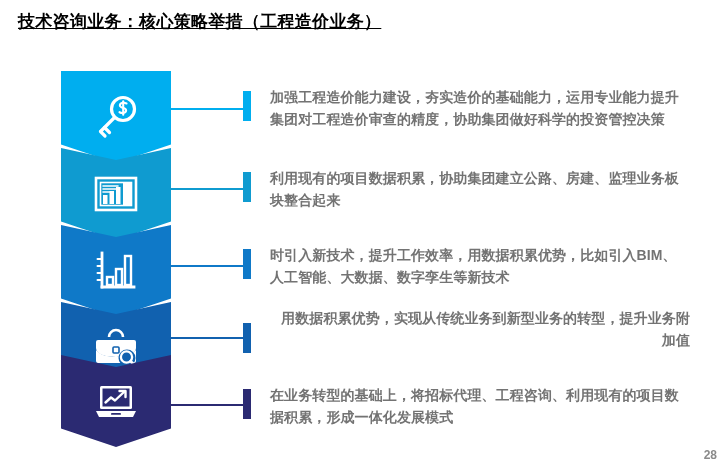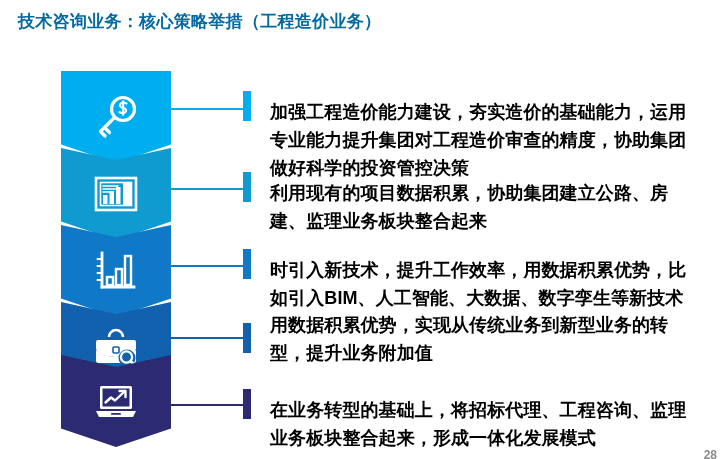--- a/index.html
+++ b/index.html
@@ -72,42 +72,41 @@
     position: absolute;
     width: 8px;
     height: 30px;
   }
 
   
   .measure-text {
     position: absolute;
     left: 270px;
     width: 420px;
-    font-size: 18px;
+    font-size: 14px;
     font-weight: bold;
     line-height: 1.55;
-    color: #000000;
+    color: #737373;
     letter-spacing: 0.1px;
-    margin-top: 12px;
   }
 
   
   #page-number {
     position: absolute;
     right: 10px;
     bottom: -3px;
     font-size: 12px;
     font-weight: bold;
     color: #8a8a8a;
   }
 </style>
 </head>
 <body>
 
-<div id="slide-title" style="color: #0369a1;">技术咨询业务：核心策略举措（工程造价业务）</div>
+<div id="slide-title" style="color: #000000; text-decoration: underline;">技术咨询业务：核心策略举措（工程造价业务）</div>
 
 <div id="chevron-stack">
 
   <div class="chevron-row first" style="top:0px;">
     <div class="chevron-shape" style="background: rgb(0, 174, 239);"></div>
     <div class="chev-icon">
       <svg viewBox="0 0 52 52" aria-hidden="true">
         <g fill="none" stroke="#ffffff" stroke-width="3.2" stroke-linecap="round">
           <circle cx="33" cy="18" r="11.5"></circle>
           <path d="M24.5 26.5 L11 40"></path>
@@ -206,16 +205,16 @@
 
 <div class="text-marker" style="left: 243px; top: 91px; background: rgb(0, 174, 239);"></div>
 <div class="text-marker" style="left: 243px; top: 172px; background: rgb(15, 155, 208);"></div>
 <div class="text-marker" style="left: 243px; top: 249px; background: rgb(15, 121, 200);"></div>
 <div class="text-marker" style="left: 243px; top: 323px; background: rgb(17, 97, 175);"></div>
 <div class="text-marker" style="left: 243px; top: 389px; background: rgb(43, 42, 114);"></div>
 
 <div class="measure-text" style="top:87px;">加强工程造价能力建设，夯实造价的基础能力，运用专业能力提升集团对工程造价审查的精度，协助集团做好科学的投资管控决策</div>
 <div class="measure-text" style="top:168px;">利用现有的项目数据积累，协助集团建立公路、房建、监理业务板块整合起来</div>
 <div class="measure-text" style="top:245px;">时引入新技术，提升工作效率，用数据积累优势，比如引入BIM、人工智能、大数据、数字孪生等新技术</div>
-<div class="measure-text" style="top:300px;">用数据积累优势，实现从传统业务到新型业务的转型，提升业务附加值</div>
-<div class="measure-text" style="top:385px;">在业务转型的基础上，将招标代理、工程咨询、监理业务板块整合起来，形成一体化发展模式</div>
+<div class="measure-text" style="top:308px;text-align:right;">用数据积累优势，实现从传统业务到新型业务的转型，提升业务附加值</div>
+<div class="measure-text" style="top:385px;">在业务转型的基础上，将招标代理、工程咨询、利用现有的项目数据积累，形成一体化发展模式</div>
 
 <div id="page-number" style="color: rgb(138, 138, 138);">28</div>
 
 </body></html>

